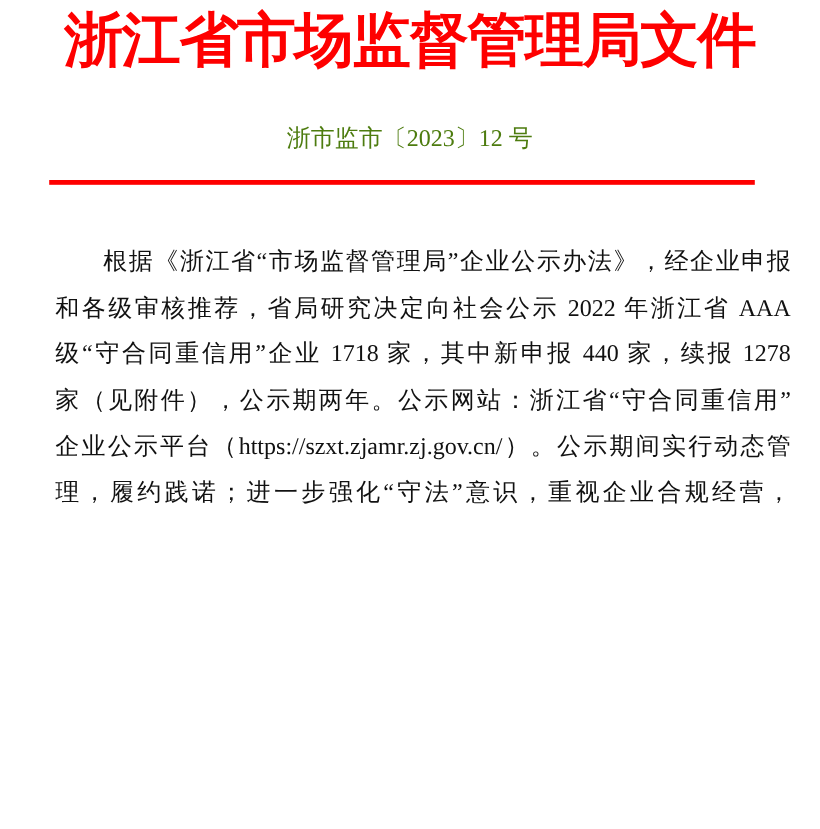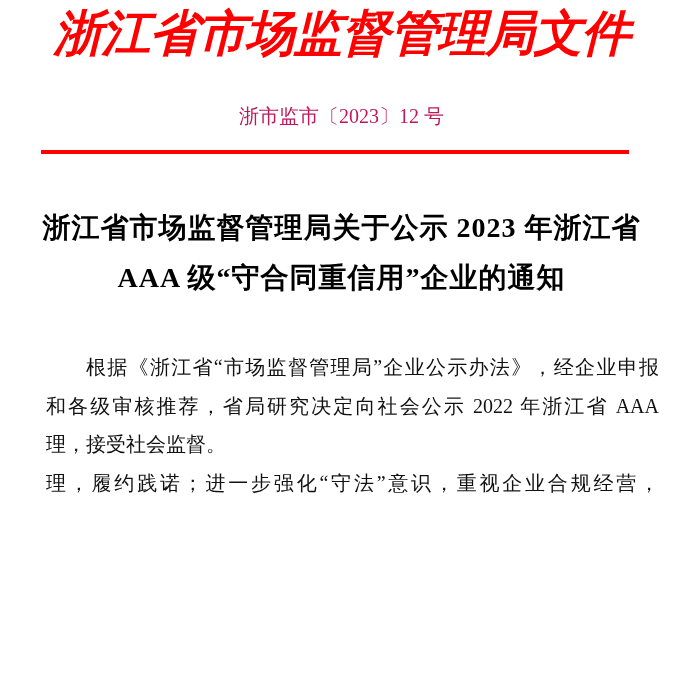--- a/index.html
+++ b/index.html
@@ -19,29 +19,28 @@
   
   .org-title {
     padding-top: 5px;
     text-align: center;
     color: var(--accent, #fe0000);
     font-size: 49px;
     font-weight: 700;
     line-height: 57px;
     letter-spacing: -1px;
     white-space: nowrap;
-    font-style: italic;
   }
   
   .doc-number {
     margin-top: 41px;
     text-align: center;
     font-size: 20px;
     line-height: 26px;
-    color: #be185d;
+    color: #4d7c0f;
     white-space: nowrap;
   }
   
   .red-line {
     margin: 21px 0 0 41px;
     width: 588px;
     height: 4px;
     background: var(--accent, #fe0000);
   }
   
@@ -82,27 +81,25 @@
 <body>
 
 <div class="page">
 
   <div class="org-title">浙江省市场监督管理局文件</div>
 
   <div class="doc-number">浙市监市〔2023〕12 号</div>
 
   <div class="red-line"></div>
 
-  <div class="doc-title">
-    <div>浙江省市场监督管理局关于公示 2023 年浙江省</div>
-    <div>AAA 级“守合同重信用”企业的通知</div>
-  </div>
 
   <div class="body-text">
 
     <div class="line j indent">根据《浙江省“市场监督管理局”企业公示办法》，经企业申报</div>
     <div class="line j">和各级审核推荐，省局研究决定向社会公示 2022 年浙江省 AAA</div>
-    <div class="line">理，接受社会监督。</div>
+    <div class="line j">级“守合同重信用”企业 1718 家，其中新申报 440 家，续报 1278</div>
+    <div class="line j">家（见附件），公示期两年。公示网站：浙江省“守合同重信用”</div>
+    <div class="line j">企业公示平台（https://szxt.zjamr.zj.gov.cn/）。公示期间实行动态管</div>
 
     <div class="line j">理，履约践诺；进一步强化“守法”意识，重视企业合规经营，</div>
   </div>
 
 </div>
 
 </body></html>

